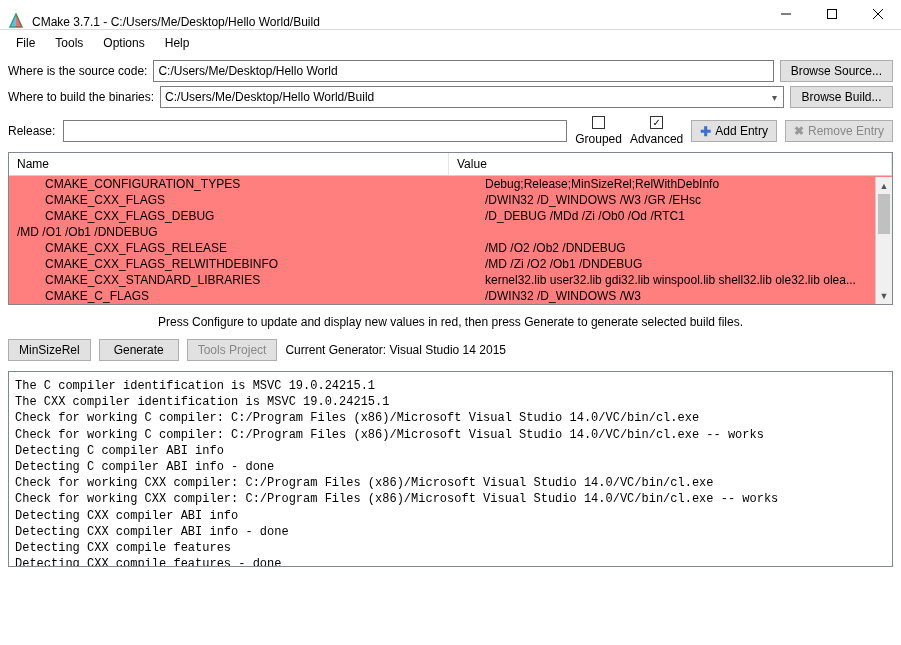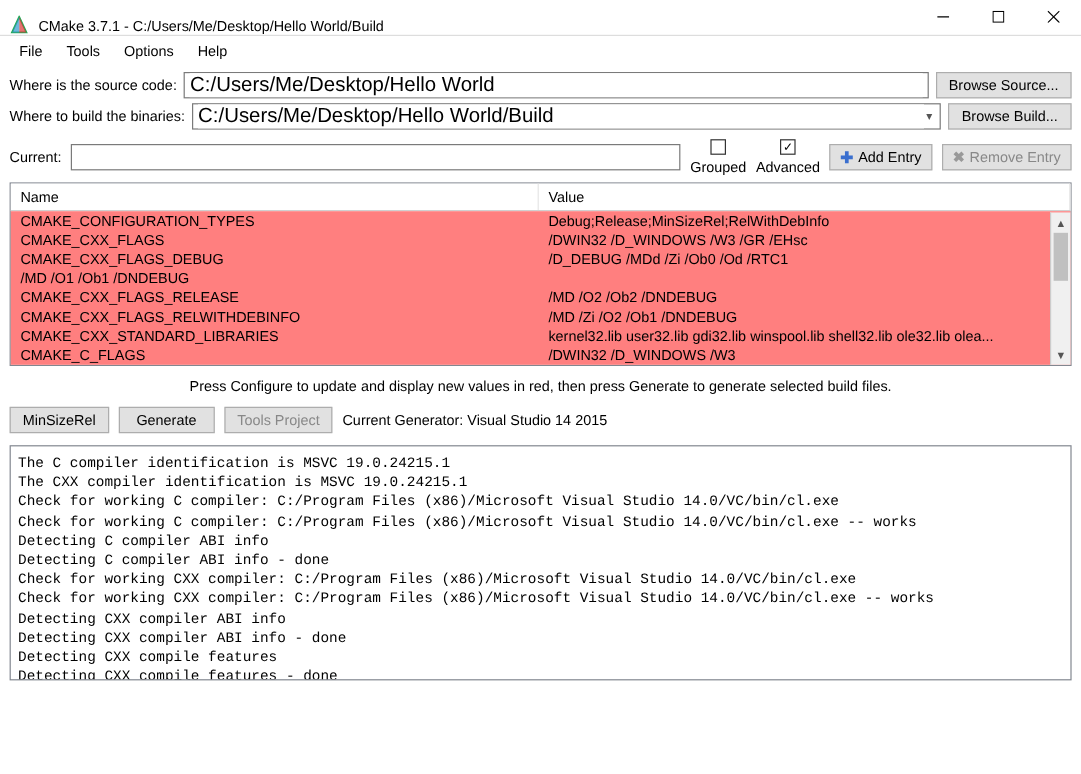--- a/index.html
+++ b/index.html
@@ -8,39 +8,39 @@
 .titlebar .icon { width: 16px; height: 16px; margin: 0 8px; }
 .titlebar .title { flex: 1; font-size: 12px; }
 .titlebar .winbtns { display: flex; }
 .titlebar .winbtn { width: 46px; height: 30px; display: flex; align-items: center; justify-content: center; cursor: pointer; }
 .menubar { display: flex; gap: 4px; padding: 4px 8px; }
 .menubar .menuitem { padding: 2px 8px; cursor: pointer; }
 .content { padding: 4px 8px; display: flex; flex-direction: column; gap: 4px; }
 .row { display: flex; align-items: center; gap: 6px; }
 .row label { white-space: nowrap; }
 .row .pathbox { flex: 1; display: flex; align-items: center; border: 1px solid #7a7a7a; height: 22px; padding: 0 4px; background: #fff; }
-.row .pathbox input { flex: 1; border: none; outline: none; font-size: 17px; font-family: inherit; }
+.row .pathbox input { flex: 1; border: none; outline: none; font-size: 12px; font-family: inherit; }
 .row .pathbox .chev { color: #555; font-size: 10px; padding: 0 2px; }
 .btn { height: 22px; padding: 0 10px; background: #e1e1e1; border: 1px solid #adadad; cursor: pointer; font-size: 12px; font-family: inherit; }
 .btn.disabled { color: #888; cursor: default; }
 .searchrow { display: flex; align-items: center; gap: 8px; }
 .searchrow input.search { flex: 1; height: 22px; border: 1px solid #7a7a7a; padding: 0 4px; font-size: 12px; font-family: inherit; }
 .checkbox { display: inline-flex; align-items: center; gap: 3px; cursor: pointer; flex-direction: column; }
 .checkbox .box { width: 13px; height: 13px; border: 1px solid #333; display: flex; align-items: center; justify-content: center; font-size: 10px; }
 .iconbtn { display: inline-flex; align-items: center; gap: 4px; padding: 2px 8px; border: 1px solid #adadad; background: #e1e1e1; cursor: pointer; height: 22px; }
 .iconbtn.disabled { color: #888; }
 .tablewrap { border: 1px solid #828790; margin-top: 2px; position: relative; }
 .theader { display: flex; background: #fff; border-bottom: 1px solid #d0d0d0; }
 .theader .th { padding: 4px 8px; font-weight: normal; border-right: 1px solid #e5e5e5; }
 .theader .th.name { width: 440px; }
 .theader .th.value { flex: 1; }
 .tbody { background: #ff7f7f; height: 128px; overflow: hidden; }
 .trow { display: flex; }
 .trow .td { padding: 1px 8px; color: #000; font-size: 12px; white-space: nowrap; overflow: hidden; text-overflow: ellipsis; }
-.trow .td.name { width: 440px; }
+.trow .td.name { width: 440px; margin-left: 28px; }
 .trow .td.value { flex: 1; }
 .scrollbar { position: absolute; right: 0; top: 24px; bottom: 0; width: 17px; background: #f0f0f0; border-left: 1px solid #ccc; }
 .scrollbar .thumb { background: #c0c0c0; height: 40px; margin: 17px 2px 0 2px; }
 .scrollbar .arr { height: 17px; display: flex; align-items: center; justify-content: center; color: #555; font-size: 9px; }
 .scrollbar .arr.up { position: absolute; top: 0; left: 0; right: 0; }
 .scrollbar .arr.dn { position: absolute; bottom: 0; left: 0; right: 0; }
 .hint { text-align: center; padding: 6px 0 4px 0; font-size: 12px; }
 .buttonrow { display: flex; gap: 8px; align-items: center; padding: 2px 0 6px 0; }
 .output { border: 1px solid #828790; height: 196px; padding: 6px; font-family: "Courier New", monospace; font-size: 12px; line-height: 1.35; white-space: pre; overflow: hidden; }
 .plus-icon { color: #3a6fcf; font-weight: bold; font-size: 13px; }
@@ -98,21 +98,21 @@
   <div class="row">
     <label>Where to build the binaries:</label>
     <div class="pathbox">
       <input type="text" value="C:/Users/Me/Desktop/Hello World/Build" style="">
       <span class="chev">▾</span>
     </div>
     <button class="btn" style="min-width:103px;">Browse Build...</button>
   </div>
 
   <div class="searchrow" style="margin-top:4px;">
-    <label>Current:</label>
+    <label>Release:</label>
     <input class="search" type="text" value="" style="">
     <span class="checkbox">
       <span class="box"></span>
       <span>Grouped</span>
     </span>
     <span class="checkbox">
       <span class="box">✓</span>
       <span>Advanced</span>
     </span>
     <span class="iconbtn">

